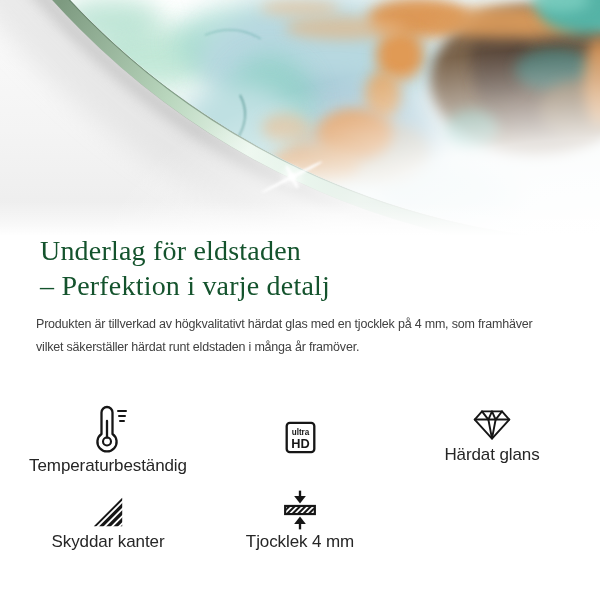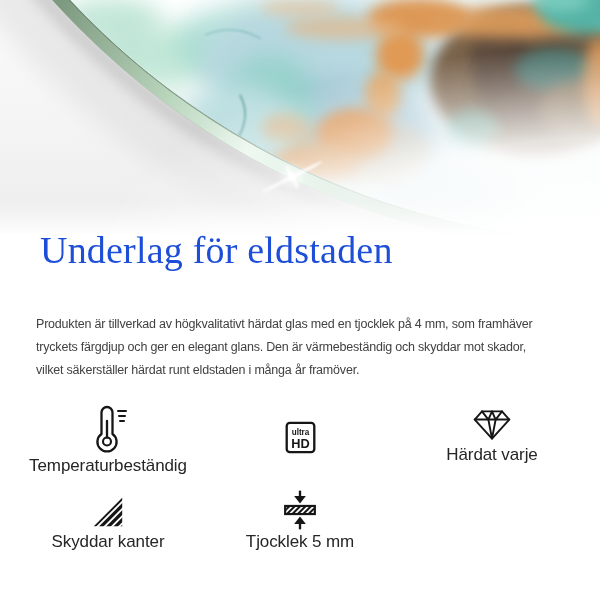--- a/index.html
+++ b/index.html
@@ -3,22 +3,22 @@
 <meta charset="utf-8">
 <style>
   html,body{margin:0;padding:0;}
   body{width:600px;height:600px;overflow:hidden;background:#ffffff;
        font-family:"Liberation Sans", sans-serif;}
   .page{position:relative;width:600px;height:600px;background:#ffffff;overflow:hidden;}
 
   .hero{position:absolute;top:0;left:0;width:600px;height:236px;}
 
   .heading{position:absolute;left:40px;top:233px;width:540px;
-           font-family:"Liberation Serif", serif;font-size:38px;line-height:35px;
-           color:#1d4ed8;letter-spacing:0.2px;}
+           font-family:"Liberation Serif", serif;font-size:28px;line-height:35px;
+           color:#14532d;letter-spacing:0.2px;}
   .heading div{white-space:nowrap;}
 
   .paragraph{position:absolute;left:36px;top:313px;width:555px;
              font-size:12.5px;line-height:23px;color:#414141;letter-spacing:-0.2px;}
   .paragraph div{white-space:nowrap;}
 
   .features{position:absolute;left:12px;top:402px;width:576px;
             display:grid;grid-template-columns:repeat(3,192px);row-gap:16px;}
   .feature{display:flex;flex-direction:column;align-items:center;}
   .icon-wrap{height:52px;display:flex;align-items:flex-end;justify-content:center;}
@@ -150,25 +150,25 @@
         <circle r="11" fill="#ffffff" opacity="0.4" filter="url(#b3)"></circle>
         <ellipse rx="34" ry="1.7" fill="#ffffff" opacity="0.95" filter="url(#b1)"></ellipse>
         <ellipse rx="2" ry="13" fill="#ffffff" opacity="0.9" filter="url(#b1)"></ellipse>
         <circle r="3.6" fill="#ffffff" filter="url(#b1)"></circle>
       </g>
     </g>
   </svg>
 
   <h1 class="heading" style="margin:0;font-weight:400;">
     <div>Underlag för eldstaden</div>
+    <div>– Perfektion i varje detalj</div>
   </h1>
 
   <div class="paragraph">
     <div>Produkten är tillverkad av högkvalitativt härdat glas med en tjocklek på 4 mm, som framhäver</div>
-    <div>tryckets färgdjup och ger en elegant glans. Den är värmebeständig och skyddar mot skador,</div>
     <div>vilket säkerställer härdat runt eldstaden i många år framöver.</div>
   </div>
 
   <div class="features">
 
     <div class="feature">
       <div class="icon-wrap">
         <svg class="icon" width="42" height="50" viewBox="0 0 42 50" fill="none" stroke="#161616" stroke-width="2.3" stroke-linecap="round" stroke-linejoin="round">
           <path d="M14.5,8.5 a5.5,5.5 0 0 1 11,0 V30 a9.6,9.6 0 1 1 -11,0 Z"></path>
           <circle cx="20" cy="37.5" r="4" stroke-width="2.1"></circle>
@@ -194,21 +194,21 @@
 
     <div class="feature row2">
       <div class="icon-wrap">
         <svg class="icon" width="40" height="36" viewBox="0 0 44 38" fill="none" stroke="#161616" stroke-width="2.1" stroke-linejoin="round" stroke-linecap="round">
           <path d="M11,4 H33 L41,13 L22,34 L3,13 Z"></path>
           <line x1="3" y1="13" x2="41" y2="13"></line>
           <path d="M11,4 L18,13 L22,4 L26,13 L33,4"></path>
           <path d="M18,13 L22,34 L26,13"></path>
         </svg>
       </div>
-      <div class="feature-label">Härdat varje</div>
+      <div class="feature-label">Härdat glans</div>
     </div>
 
     <div class="feature row2">
       <div class="icon-wrap">
         <svg class="icon" width="34" height="36" viewBox="0 0 40 40">
           <g clip-path="url(#triClip)" stroke="#161616" stroke-width="3.8">
             <line x1="-1.5" y1="42" x2="42.5" y2="-2"></line>
             <line x1="7" y1="42" x2="51" y2="-2"></line>
             <line x1="15.5" y1="42" x2="59.5" y2="-2"></line>
             <line x1="24" y1="42" x2="68" y2="-2"></line>
@@ -233,17 +233,17 @@
             <line x1="20" y1="42" x2="64" y2="-2"></line>
           </g>
           <g fill="#161616">
             <rect x="18.7" y="0.5" width="2.6" height="7"></rect>
             <path d="M13.5,6.5 H26.5 L20,14.8 Z"></path>
             <rect x="18.7" y="36.5" width="2.6" height="7"></rect>
             <path d="M13.5,37.5 H26.5 L20,29.2 Z"></path>
           </g>
         </svg>
       </div>
-      <div class="feature-label">Tjocklek 5 mm</div>
+      <div class="feature-label">Tjocklek 4 mm</div>
     </div>
 
   </div>
 </div>
 
 </body></html>

